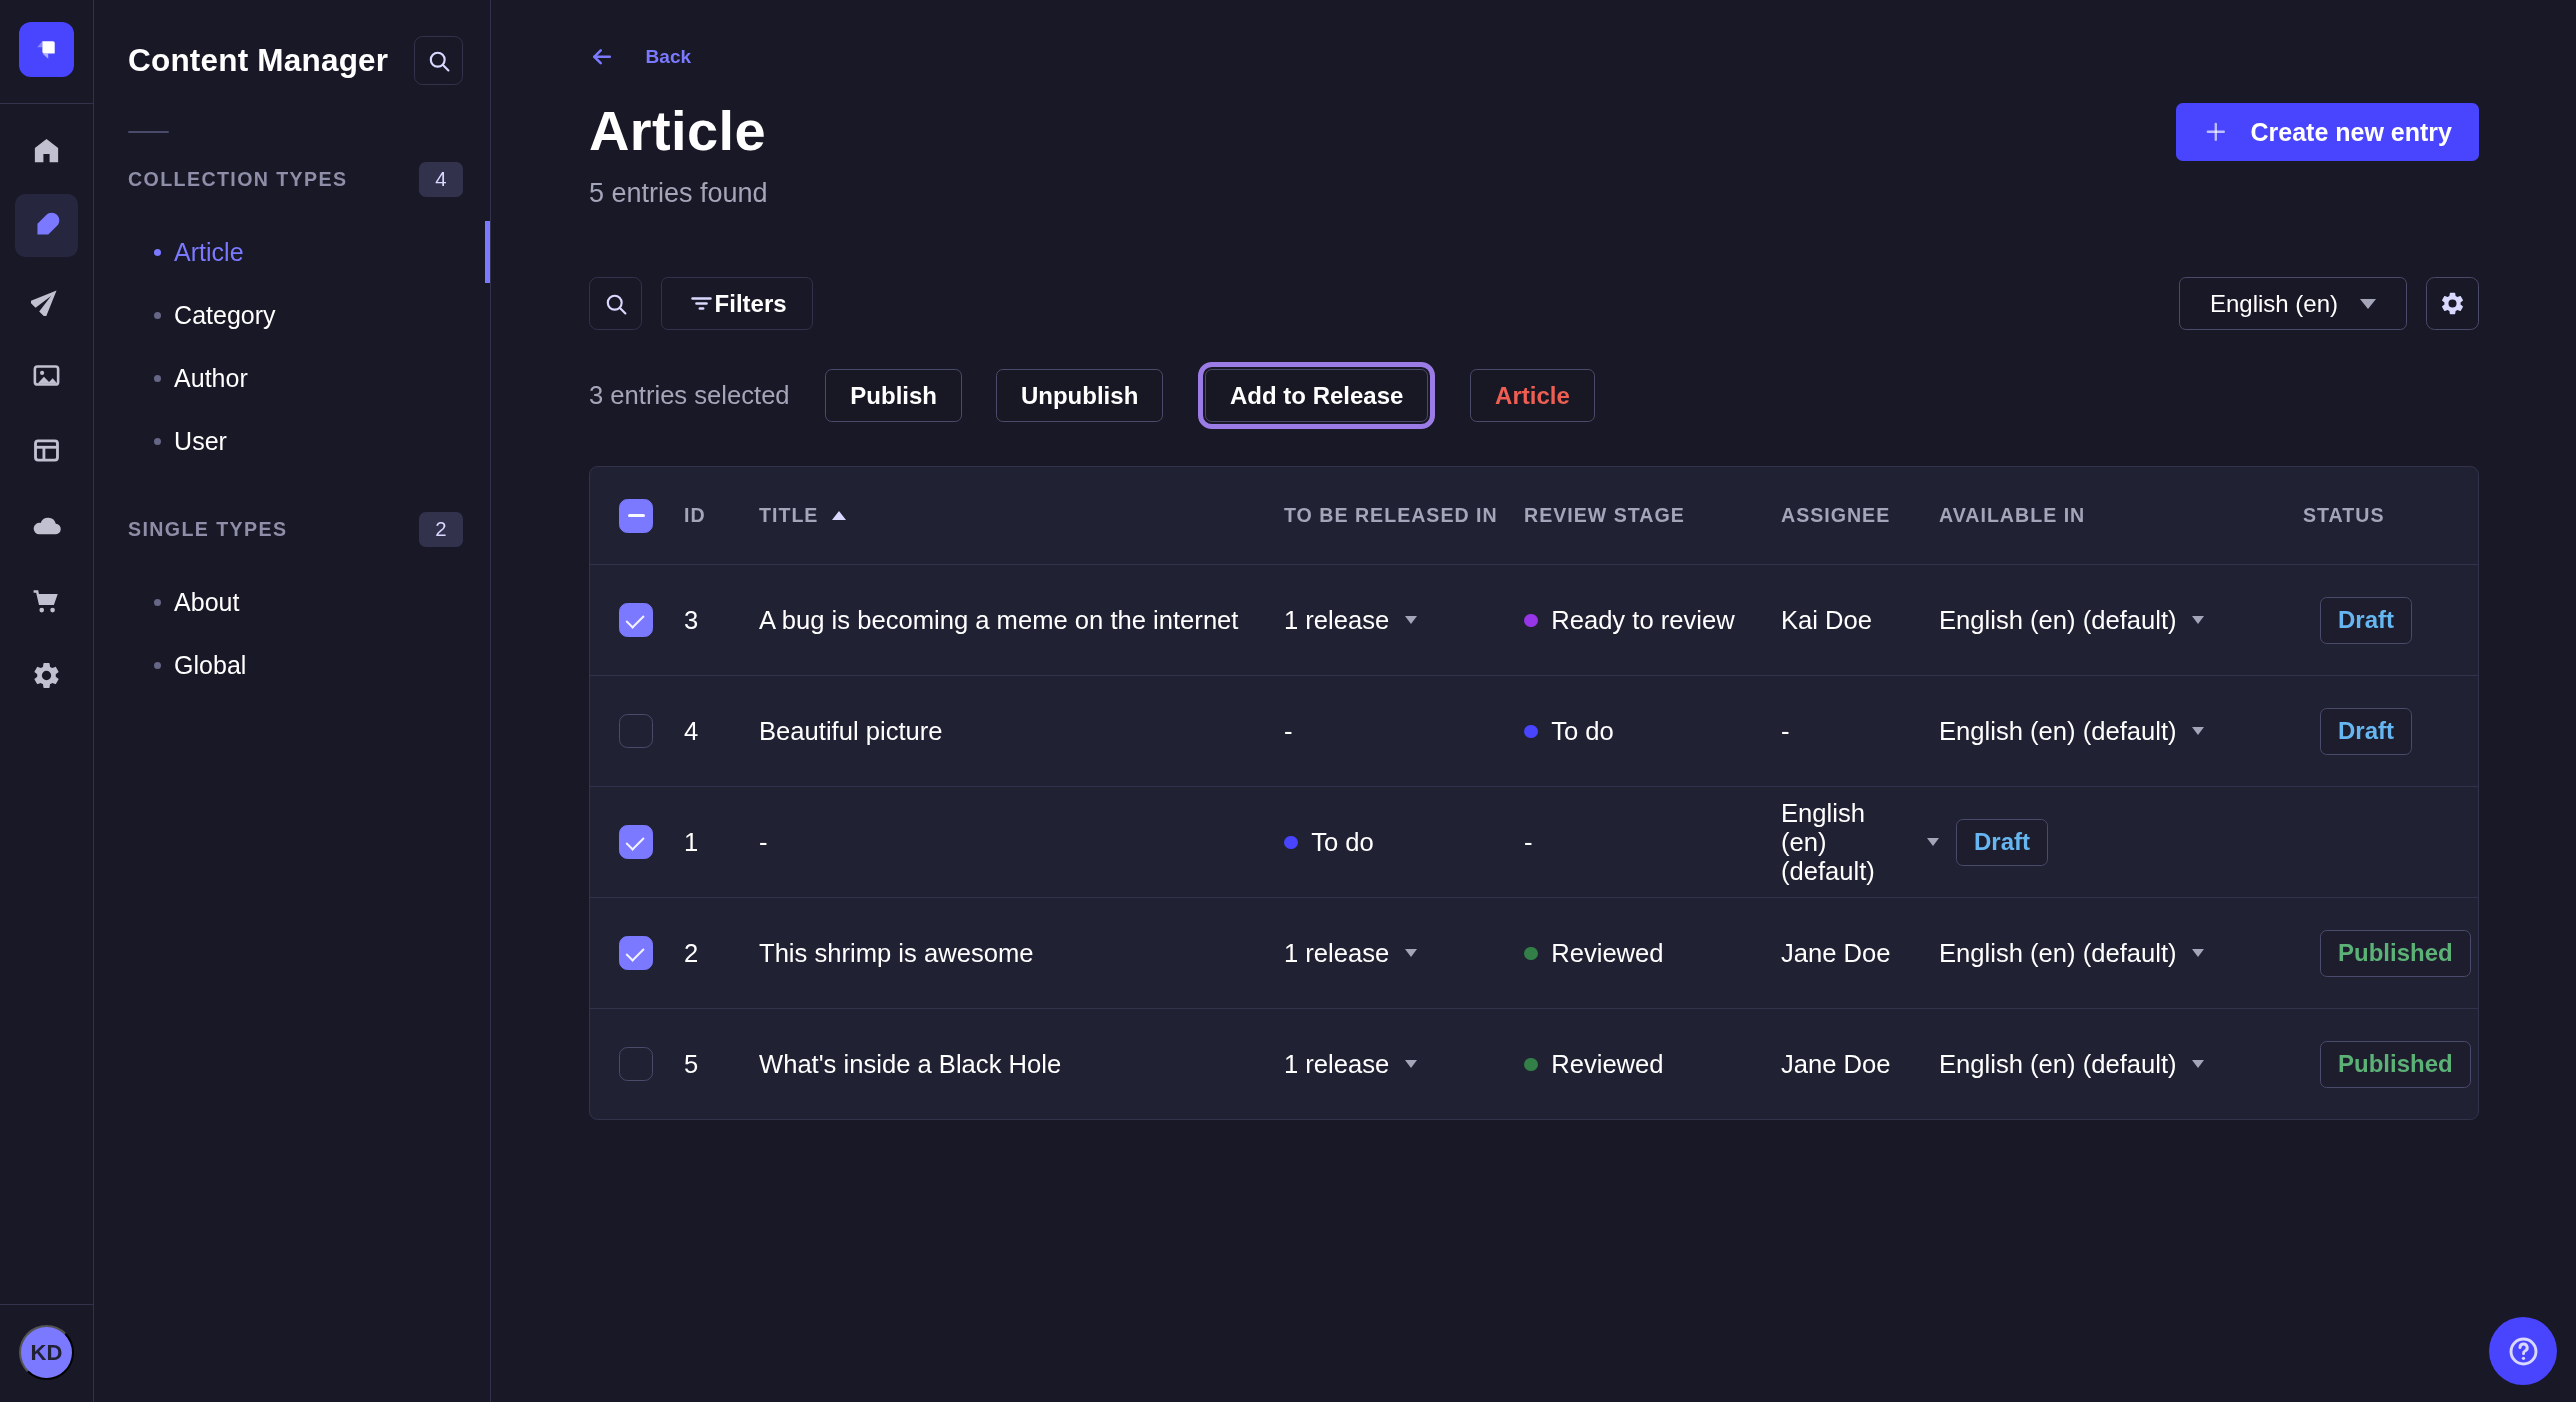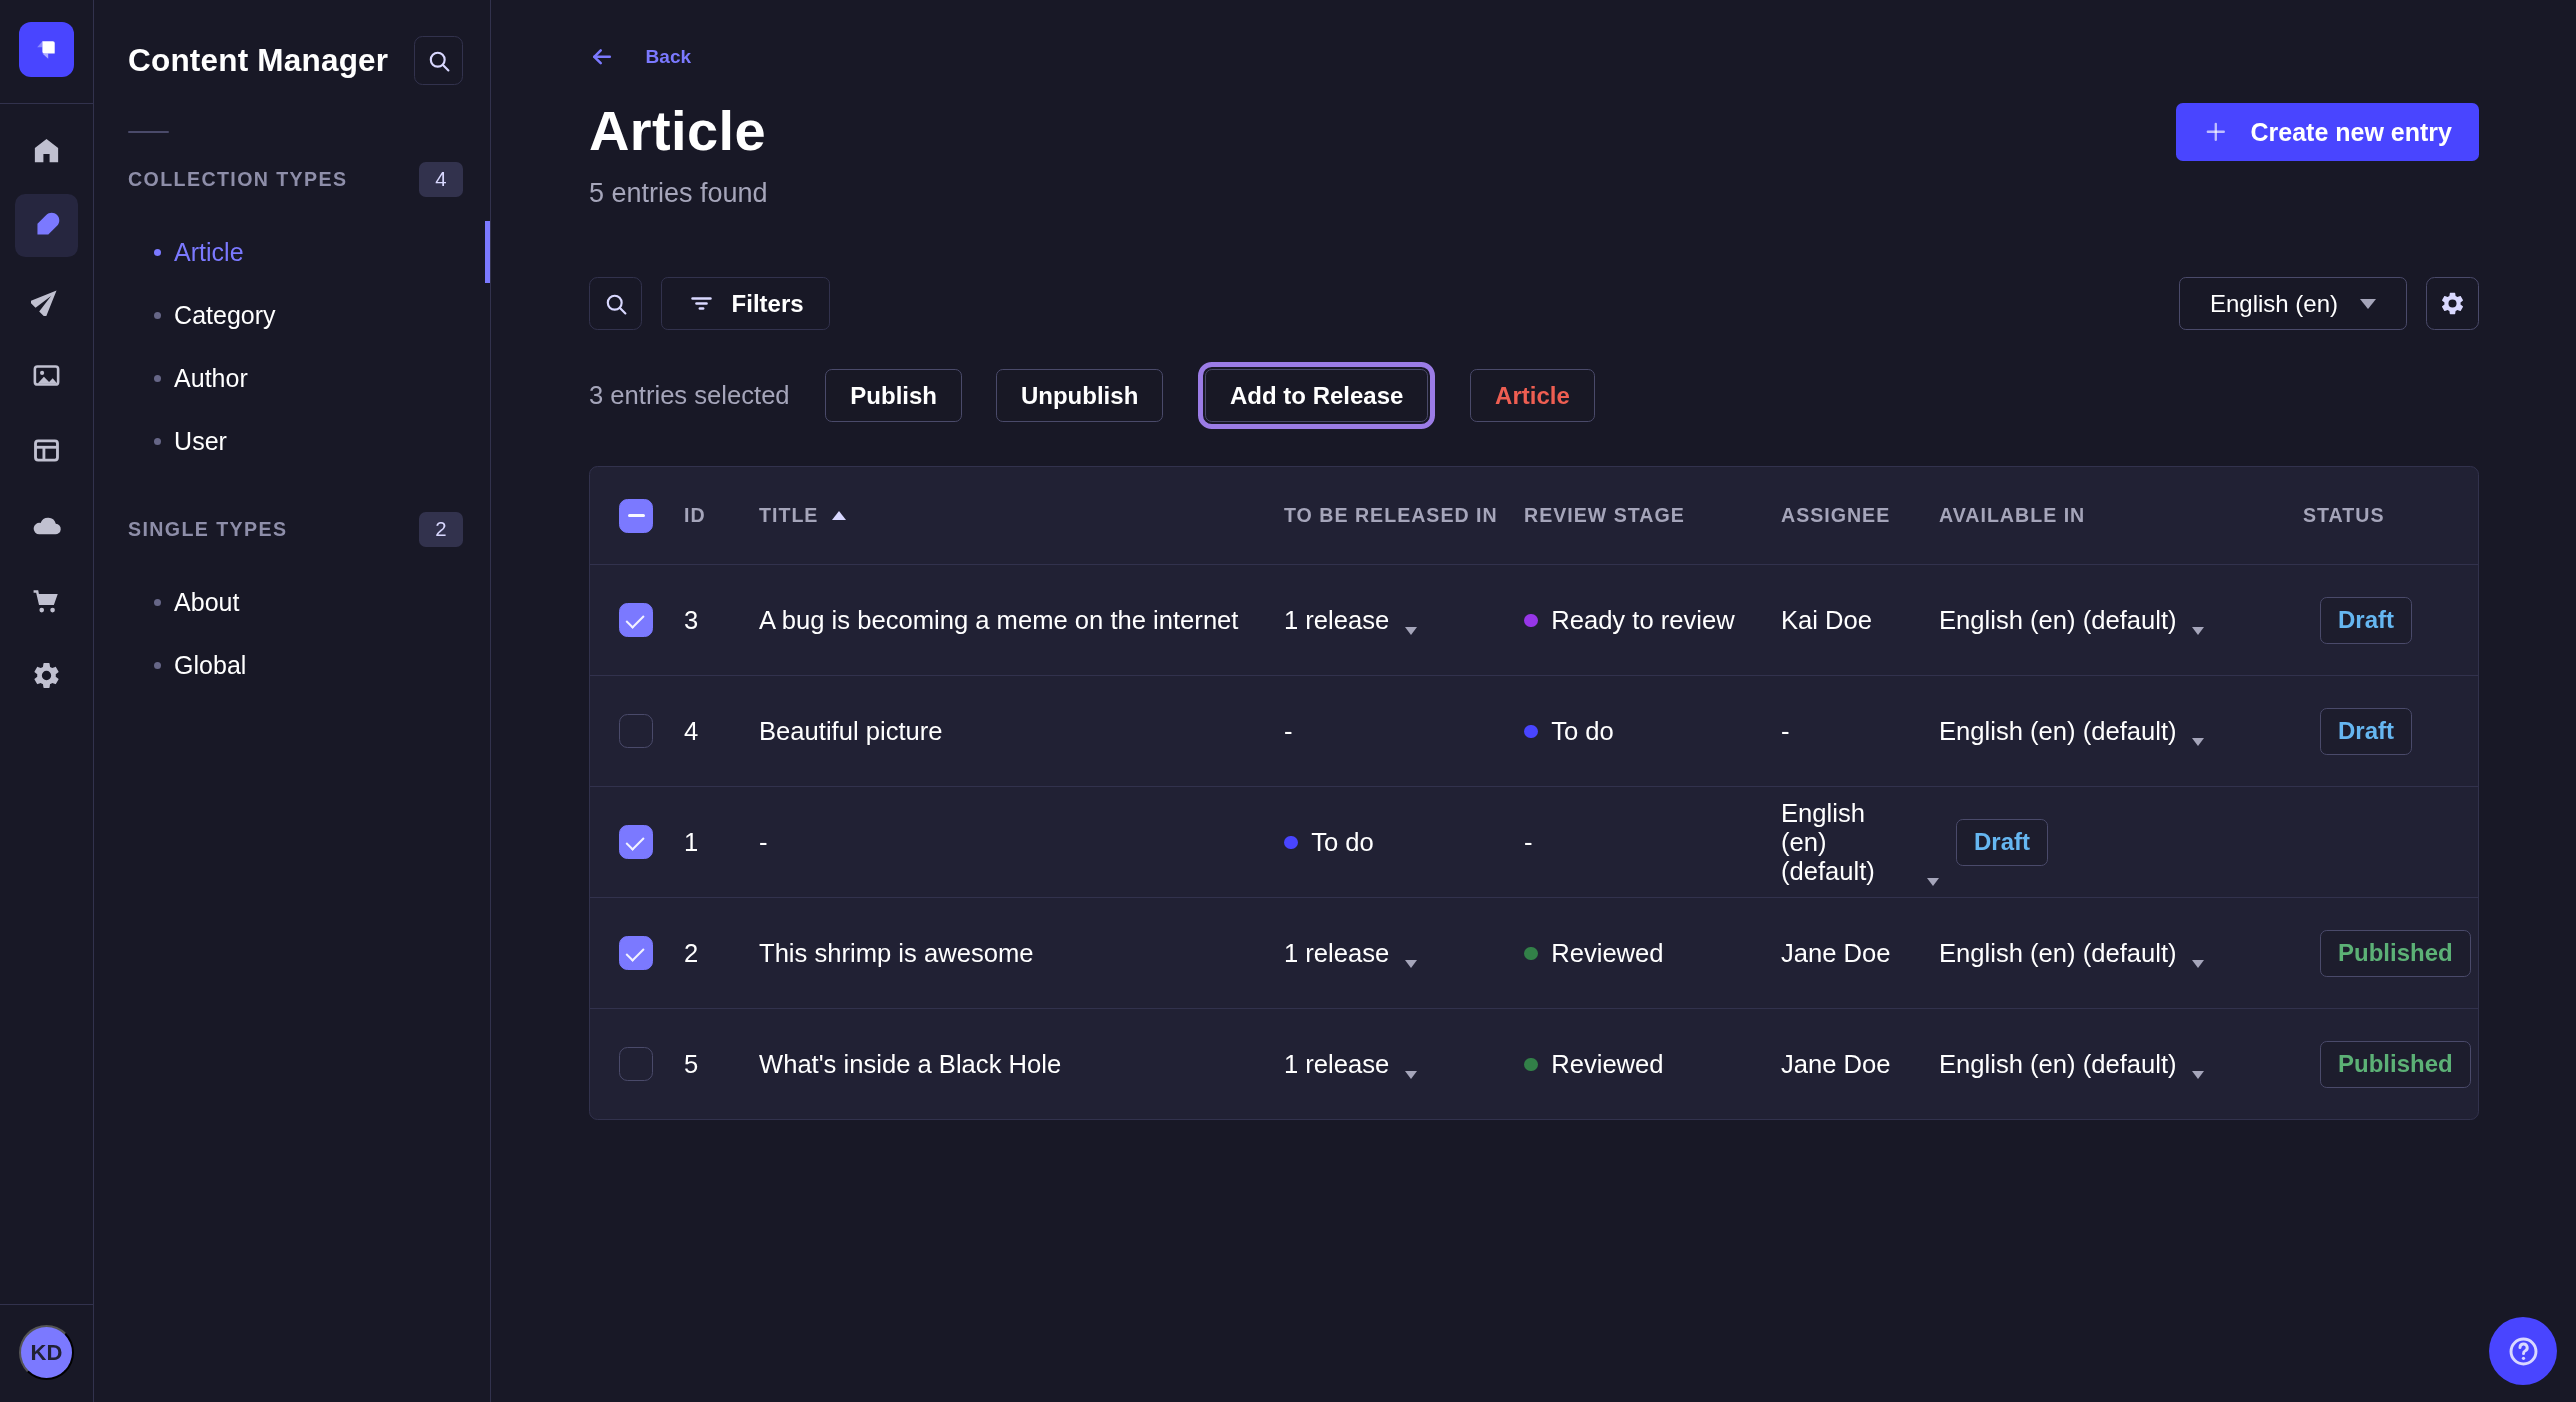--- a/index.html
+++ b/index.html
@@ -54,21 +54,21 @@
   .back-link{display:inline-flex; align-items:center; gap:31px; color:var(--primary-light); font-size:19px; font-weight:600; text-decoration:none; cursor:pointer;}
   .title-row{display:flex; justify-content:space-between; align-items:flex-start; margin-top:25.6px;}
   .page-title{font-size:56px; font-weight:700; letter-spacing:0.4px;}
   .page-subtitle{font-size:27px; color:var(--text-muted); margin-top:15.3px;}
   .create-btn{display:flex; align-items:center; gap:22px; height:58px; padding:0 27px; background:var(--primary); border:none; border-radius:6.8px; color:#fff; font-size:25px; font-weight:600; cursor:pointer; margin-top:5.1px;}
   .create-btn .plus{color:rgba(255,255,255,.65);}
 
   .controls-row{display:flex; justify-content:space-between; align-items:center; margin-top:68px;}
   .controls-left,.controls-right{display:flex; align-items:center; gap:19px;}
   .sq-btn{width:53px; height:53px;}
-  .filters-btn{display:flex; align-items:center; gap:17px; height:53px; padding:0 25.6px; background:transparent; border:0.9px solid var(--border); border-radius:6.8px; color:#fff; font-size:24px; font-weight:600; cursor:pointer;}
+  .filters-btn{display:flex; align-items:center; height:53px; padding:0 25.6px; background:transparent; border:0.9px solid var(--border); border-radius:6.8px; color:#fff; font-size:24px; font-weight:600; cursor:pointer;}
   .filters-btn .f-icon{color:#d9d8ff;}
   .locale-select{display:flex; align-items:center; gap:22px; height:53px; padding:0 30px; background:transparent; border:0.9px solid var(--border-light); border-radius:6.8px; color:#fff; font-size:24px; cursor:pointer;}
   .gear-btn{border-color:var(--border-light);}
   .caret{width:0; height:0; border-left:8.5px solid transparent; border-right:8.5px solid transparent; border-top:10.2px solid var(--text-muted);}
   .caret.small{border-left-width:6.8px; border-right-width:6.8px; border-top-width:8.5px;}
 
   .selection-row{display:flex; align-items:center; gap:34px; margin-top:39px;}
   .selection-text{font-size:25.6px; color:var(--text-muted); margin-right:1.7px;}
   .action-btn{height:53px; padding:0 24px; background:rgba(24,24,38,.4); border:0.9px solid var(--border-light); border-radius:6.8px; color:#fff; font-size:24px; font-weight:700; cursor:pointer;}
   .action-btn.focused{outline:5.1px solid var(--focus-ring); outline-offset:2.6px; margin:0 7.7px;}
@@ -80,21 +80,21 @@
   .t-head{height:97px;}
   .t-head .col-label{font-size:19.6px; font-weight:700; letter-spacing:1px; color:var(--text-muted);}
   .th-title{display:flex; align-items:center; gap:13.6px;}
   .sort-asc{width:0; height:0; border-left:7.7px solid transparent; border-right:7.7px solid transparent; border-bottom:9.4px solid #d9d8ff;}
   .t-row{height:111px; border-top:0.9px solid var(--border); font-size:25.6px;}
   .cell-check{padding-left:29px;}
   .checkbox{width:34px; height:34px; border-radius:8.5px; border:1.7px solid var(--border-light); display:grid; place-items:center; cursor:pointer; background:transparent;}
   .checkbox.checked,.checkbox.indeterminate{background:var(--primary-light); border-color:var(--primary-light);}
   .checkbox.checked::after{content:""; width:15.3px; height:7.7px; border-left:2.6px solid #fff; border-bottom:2.6px solid #fff; transform:rotate(-45deg) translate(0.9px,-1.7px); opacity:.9;}
   .checkbox.indeterminate::after{content:""; width:17px; height:0; border-bottom:3.4px solid #fff; border-radius:1.7px; opacity:.95;}
-  .cell-release,.cell-locale{display:flex; align-items:flex-end; gap:15.3px;}
+  .cell-release,.cell-locale{display:flex; align-items:center; gap:15.3px;}
   .cell-review{display:flex; align-items:center; gap:13.6px;}
   .dot{width:13.6px; height:13.6px; border-radius:50%; flex:0 0 auto;}
   .cell-status{padding-left:17px;}
   .badge{display:inline-block; padding:8.5px 17px; border:0.9px solid var(--border-light); border-radius:6.8px; background:rgba(24,24,38,.45); font-size:24px; font-weight:600;}
   .hidden-caret{visibility:hidden;}
 
   
   .help-btn{position:absolute; right:19px; bottom:17px; width:68px; height:68px; border-radius:50%; background:var(--primary); border:none; display:grid; place-items:center; color:#d9d8ff; cursor:pointer;}
 </style>
 </head>

